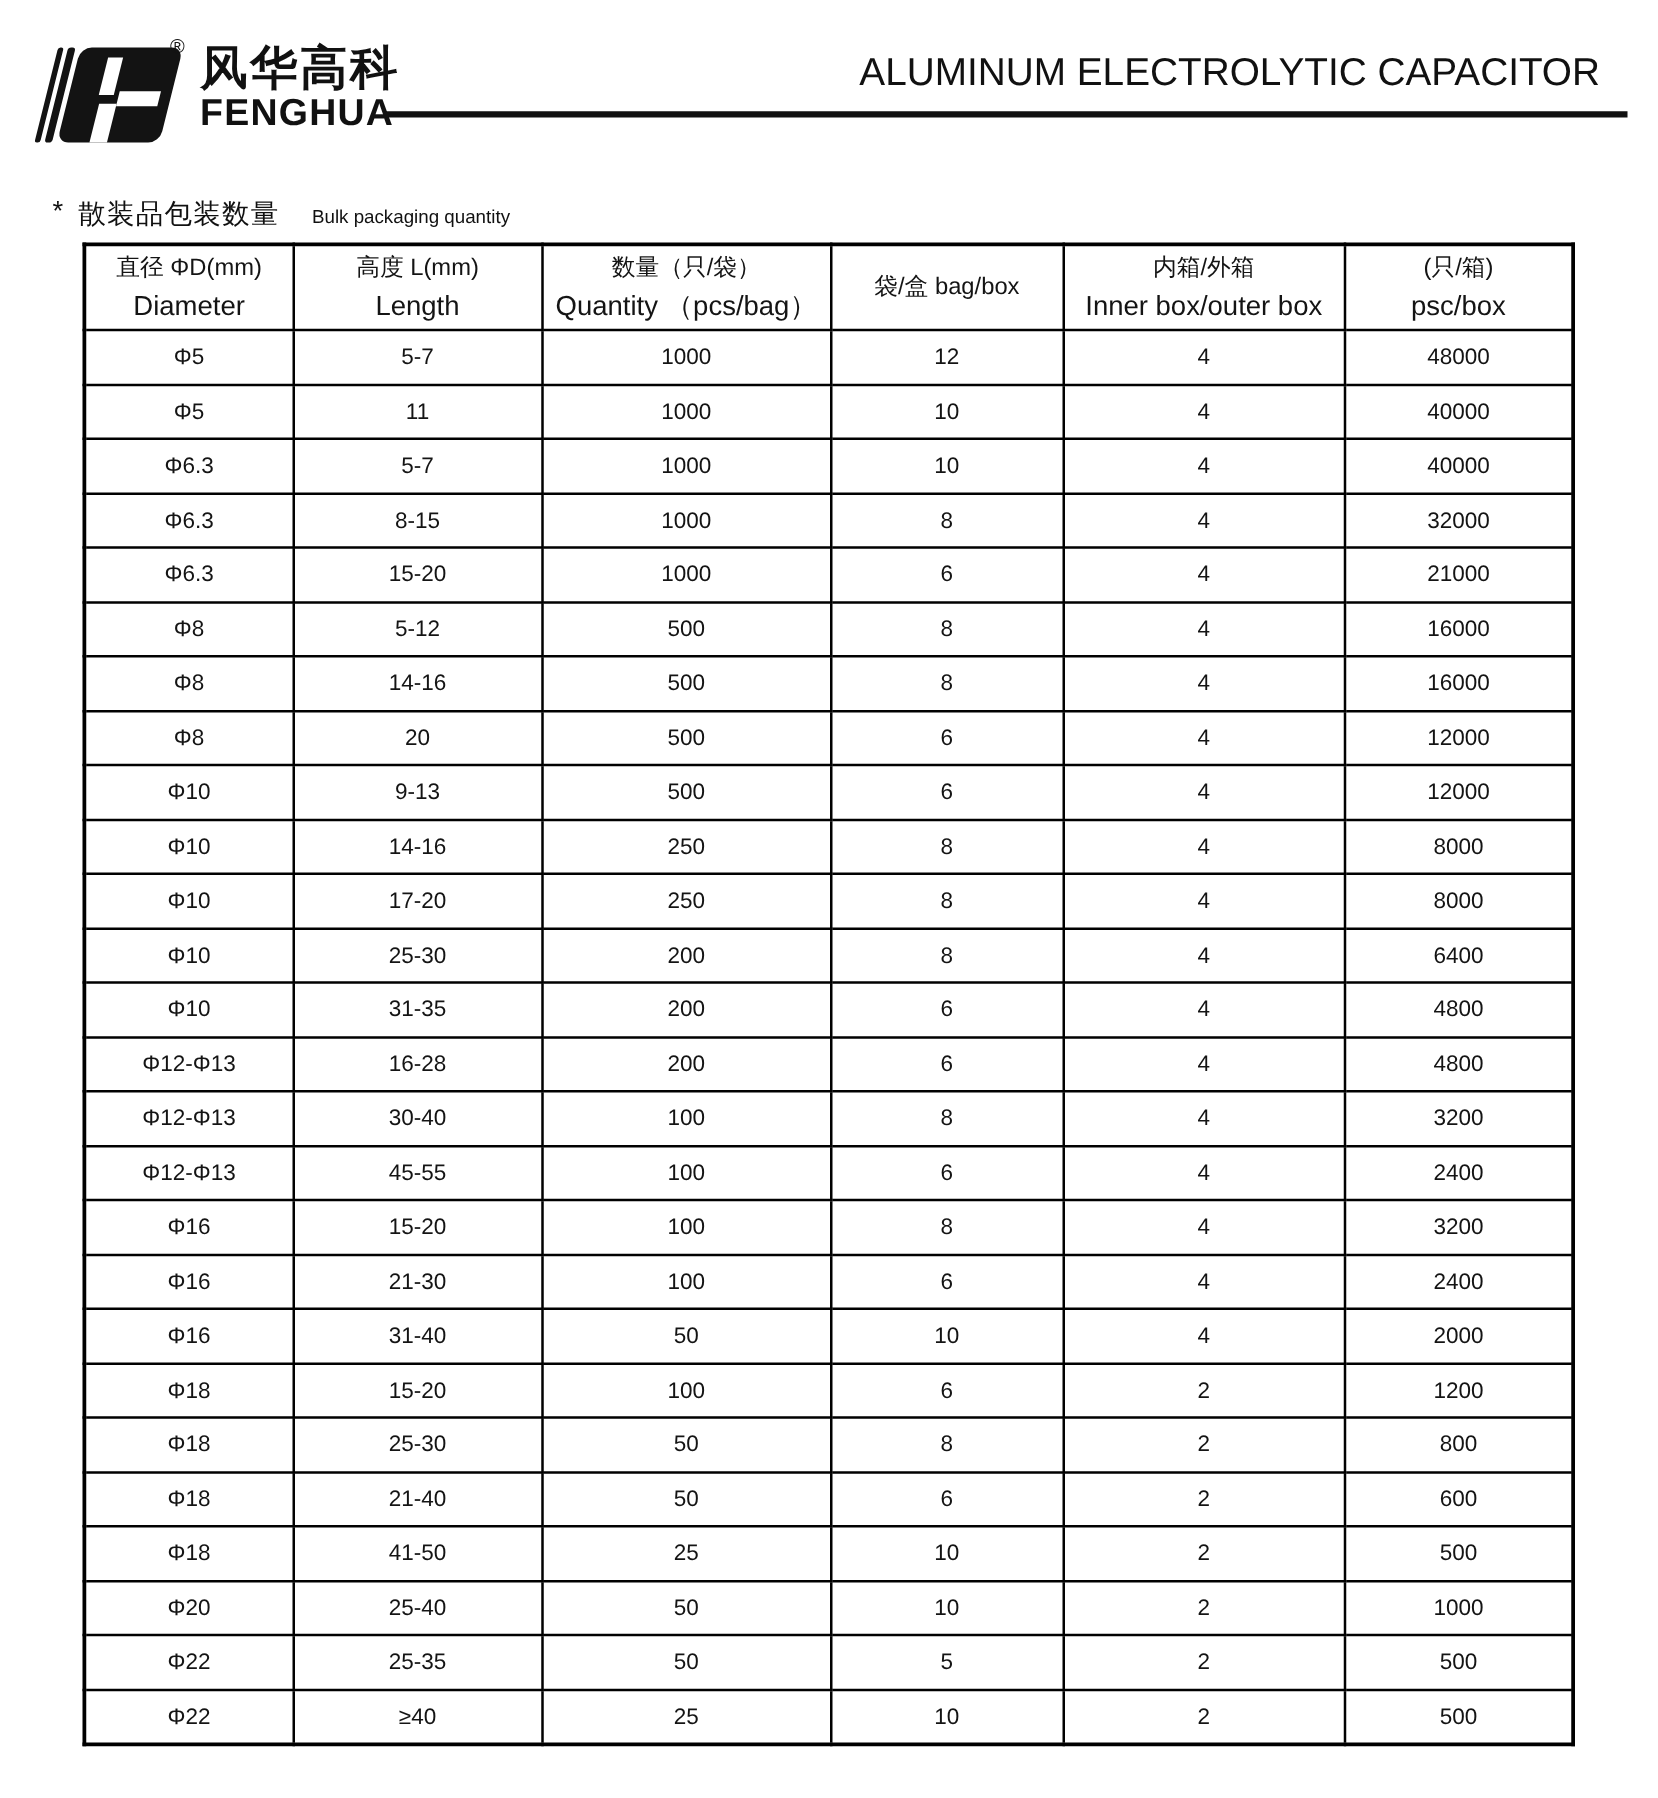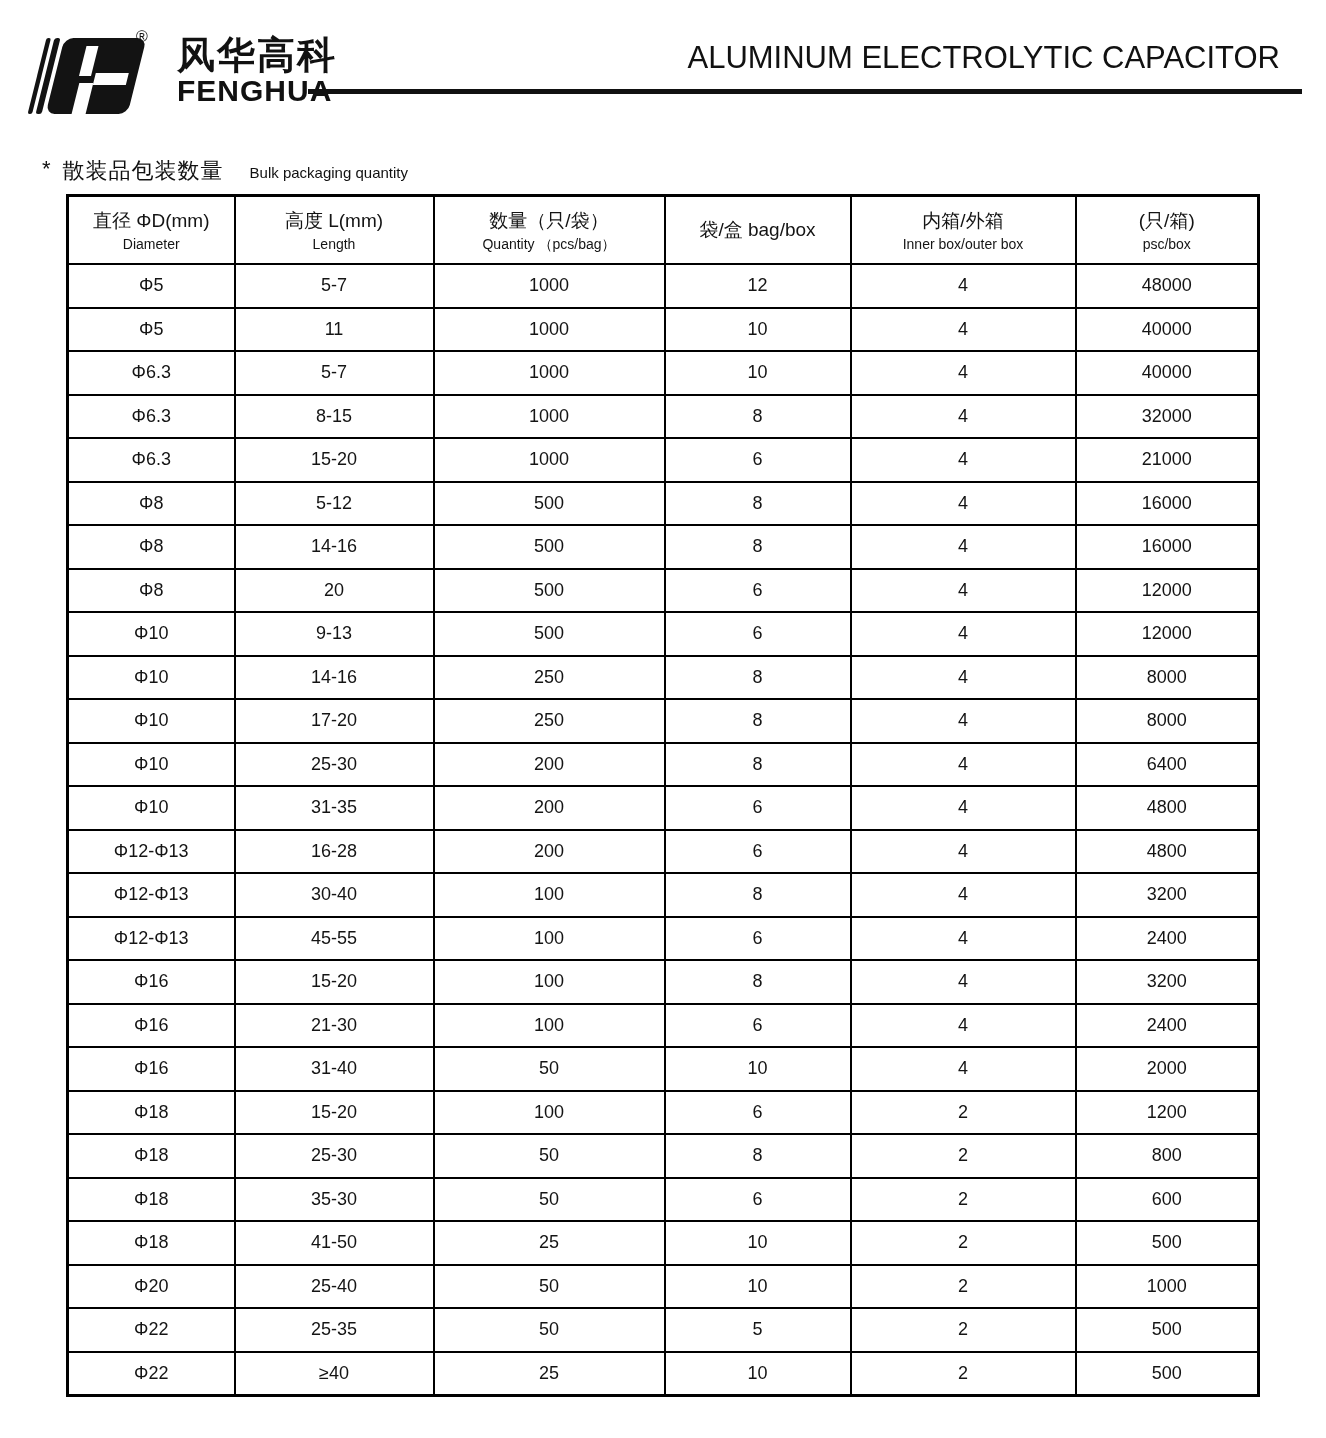--- a/index.html
+++ b/index.html
@@ -4,21 +4,21 @@
 <style>
   html,body { margin:0; padding:0; background:#ffffff; }
   .page {
     position:relative; width:1326px; height:1438px; background:#ffffff;
     font-family:"Liberation Sans","DejaVu Sans",sans-serif; color:#111;
     overflow:hidden;
   }
   
   .brand { position:absolute; left:18px; top:24px; display:flex; align-items:flex-start; }
   .brand svg { display:block; }
-  .brand-text { margin-left:19px; margin-top:12px; }
+  .brand-text { margin-left:2px; margin-top:12px; }
   .brand-cn { font-size:38px; font-weight:bold; letter-spacing:2px; line-height:1.0; white-space:nowrap; }
   .brand-en { font-size:30px; font-weight:bold; letter-spacing:1px; line-height:1.0; margin-top:2px; white-space:nowrap; }
   .page-title {
     position:absolute; top:40px; right:46px; margin:0;
     font-size:31px; font-weight:normal; letter-spacing:0px; white-space:nowrap;
   }
   .header-rule { position:absolute; left:308px; top:89px; width:994px; height:5px; background:#111; }
   
   .section-heading { position:absolute; left:42px; top:156px; display:flex; align-items:baseline; white-space:nowrap; }
   .section-bullet { font-size:22px; margin-right:12px; position:relative; top:-2px; }
@@ -29,21 +29,21 @@
     position:absolute; left:66px; top:194px; width:1191px;
     border-collapse:collapse; table-layout:fixed;
     border:3px solid #000;
   }
   table.pkg th, table.pkg td {
     border:2px solid #000; text-align:center; vertical-align:middle; padding:0;
     font-weight:normal; color:#141414;
   }
   table.pkg thead th { height:66px; }
   th .hdr-cn { font-size:19px; line-height:1.55; }
-  th .hdr-en { font-size:14px; line-height:1.35; }
+  th .hdr-en { font-size:22px; line-height:1.35; }
   table.pkg tbody td { height:41.5px; font-size:18px; }
 </style>
 </head>
 <body>
 
 <div class="page">
 
   <div class="brand">
     <svg width="140" height="96" viewBox="0 0 140 96" xmlns="http://www.w3.org/2000/svg">
       <g transform="skewX(-14)" fill="#131313">
@@ -273,21 +273,21 @@
         <tr>
           <td>Φ18</td>
           <td>25-30</td>
           <td>50</td>
           <td>8</td>
           <td>2</td>
           <td>800</td>
         </tr>
         <tr>
           <td>Φ18</td>
-          <td>35-30</td>
+          <td>21-40</td>
           <td>50</td>
           <td>6</td>
           <td>2</td>
           <td>600</td>
         </tr>
         <tr>
           <td>Φ18</td>
           <td>41-50</td>
           <td>25</td>
           <td>10</td>

